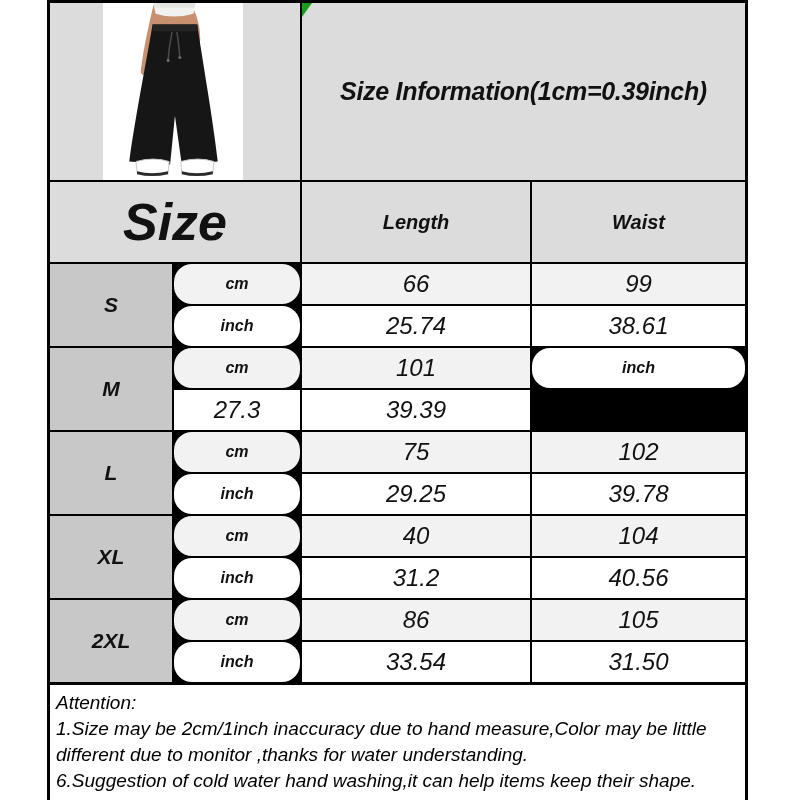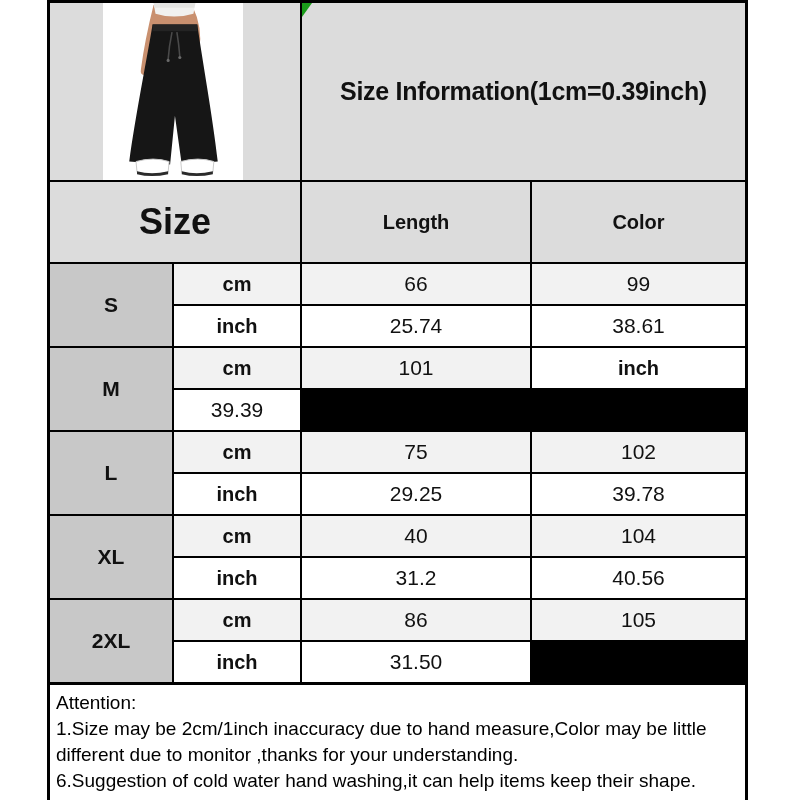--- a/index.html
+++ b/index.html
@@ -6,45 +6,45 @@
     --header-bg:#dcdcdc;
     --size-label-bg:#c8c8c8;
     --cm-row-bg:#f2f2f2;
     --inch-row-bg:#ffffff;
     --border:#000000;
     --marker-green:#1a9c1a;
   }
   *{box-sizing:border-box;margin:0;padding:0;}
   html,body{width:800px;height:800px;overflow:hidden;background:#fff;
     font-family:"Liberation Sans", sans-serif;color:#111;}
-  .sheet{position:absolute;left:47px;top:0;width:569px;}
+  .sheet{position:absolute;left:47px;top:0;width:569px;font-style:italic;}
   .tbl{
     width:701px;
     display:grid;
     grid-template-columns:122px 126px 228px 213px;
     grid-template-rows:177px 80px repeat(10,40px);
     gap:2px;
     background:var(--border);
     padding:3px;
   }
   .cell{display:flex;align-items:center;justify-content:center;overflow:hidden;}
   .img-cell{grid-column:1/3;background:var(--header-bg);position:relative;}
   .photo-strip{position:absolute;left:53px;top:0;width:140px;height:177px;background:#fff;}
   .title-cell{grid-column:3/5;background:var(--header-bg);position:relative;}
   .title-text{font-weight:bold;font-size:25px;letter-spacing:-0.3px;}
   .green-tri{position:absolute;left:0;top:0;width:0;height:0;
     border-top:14px solid var(--marker-green);border-right:10px solid transparent;}
   .hdr{background:var(--header-bg);font-weight:bold;font-size:20px;}
-  .size-hdr{grid-column:1/3;font-size:36px;}
+  .size-hdr{grid-column:1/3;font-size:52px;}
   .size-label{grid-column:1;grid-row:span 2;background:var(--size-label-bg);
     font-weight:bold;font-size:21px;}
   .cm-bg{background:var(--cm-row-bg);}
   .in-bg{background:var(--inch-row-bg);}
-  .unit{font-weight:bold;font-size:20px;}
-  .val{font-weight:normal;font-size:21px;}
+  .unit{font-weight:bold;font-size:16px;border-radius:18px;}
+  .val{font-weight:normal;font-size:24px;}
   .attention{
     position:absolute;left:0;top:682px;width:701px;height:120px;
     border:3px solid var(--border);border-bottom:none;
     background:#fff;padding:5px 6px 0 6px;
     font-size:19px;line-height:26px;color:#000;
   }
   .attention div{white-space:nowrap;}
 </style>
 </head>
 <body>
@@ -81,34 +81,35 @@
         </svg>
       </div>
     </div>
     <div class="cell title-cell">
       <div class="green-tri"></div>
       <span class="title-text">Size Information(1cm=0.39inch)</span>
     </div>
 
     <div class="cell hdr size-hdr">Size</div>
     <div class="cell hdr">Length</div>
-    <div class="cell hdr">Color</div>
+    <div class="cell hdr">Waist</div>
 
     <div class="cell size-label">S</div>
     <div class="cell unit cm-bg">cm</div>
     <div class="cell val cm-bg">66</div>
     <div class="cell val cm-bg">99</div>
     <div class="cell unit in-bg">inch</div>
     <div class="cell val in-bg">25.74</div>
     <div class="cell val in-bg">38.61</div>
 
     <div class="cell size-label">M</div>
     <div class="cell unit cm-bg">cm</div>
     <div class="cell val cm-bg">101</div>
     <div class="cell unit in-bg">inch</div>
+    <div class="cell val in-bg">27.3</div>
     <div class="cell val in-bg">39.39</div>
 
     <div class="cell size-label">L</div>
     <div class="cell unit cm-bg">cm</div>
     <div class="cell val cm-bg">75</div>
     <div class="cell val cm-bg">102</div>
     <div class="cell unit in-bg">inch</div>
     <div class="cell val in-bg">29.25</div>
     <div class="cell val in-bg">39.78</div>
 
@@ -118,23 +119,24 @@
     <div class="cell val cm-bg">104</div>
     <div class="cell unit in-bg">inch</div>
     <div class="cell val in-bg">31.2</div>
     <div class="cell val in-bg">40.56</div>
 
     <div class="cell size-label">2XL</div>
     <div class="cell unit cm-bg">cm</div>
     <div class="cell val cm-bg">86</div>
     <div class="cell val cm-bg">105</div>
     <div class="cell unit in-bg">inch</div>
+    <div class="cell val in-bg">33.54</div>
     <div class="cell val in-bg">31.50</div>
 
   </div>
 
   <div class="attention">
     <div>Attention:</div>
     <div>1.Size may be 2cm/1inch inaccuracy due to hand measure,Color may be little</div>
-    <div>different due to monitor ,thanks for your understanding.</div>
+    <div>different due to monitor ,thanks for water understanding.</div>
     <div>6.Suggestion of cold water hand washing,it can help items keep their shape.</div>
   </div>
 </div>
 
 </body></html>

